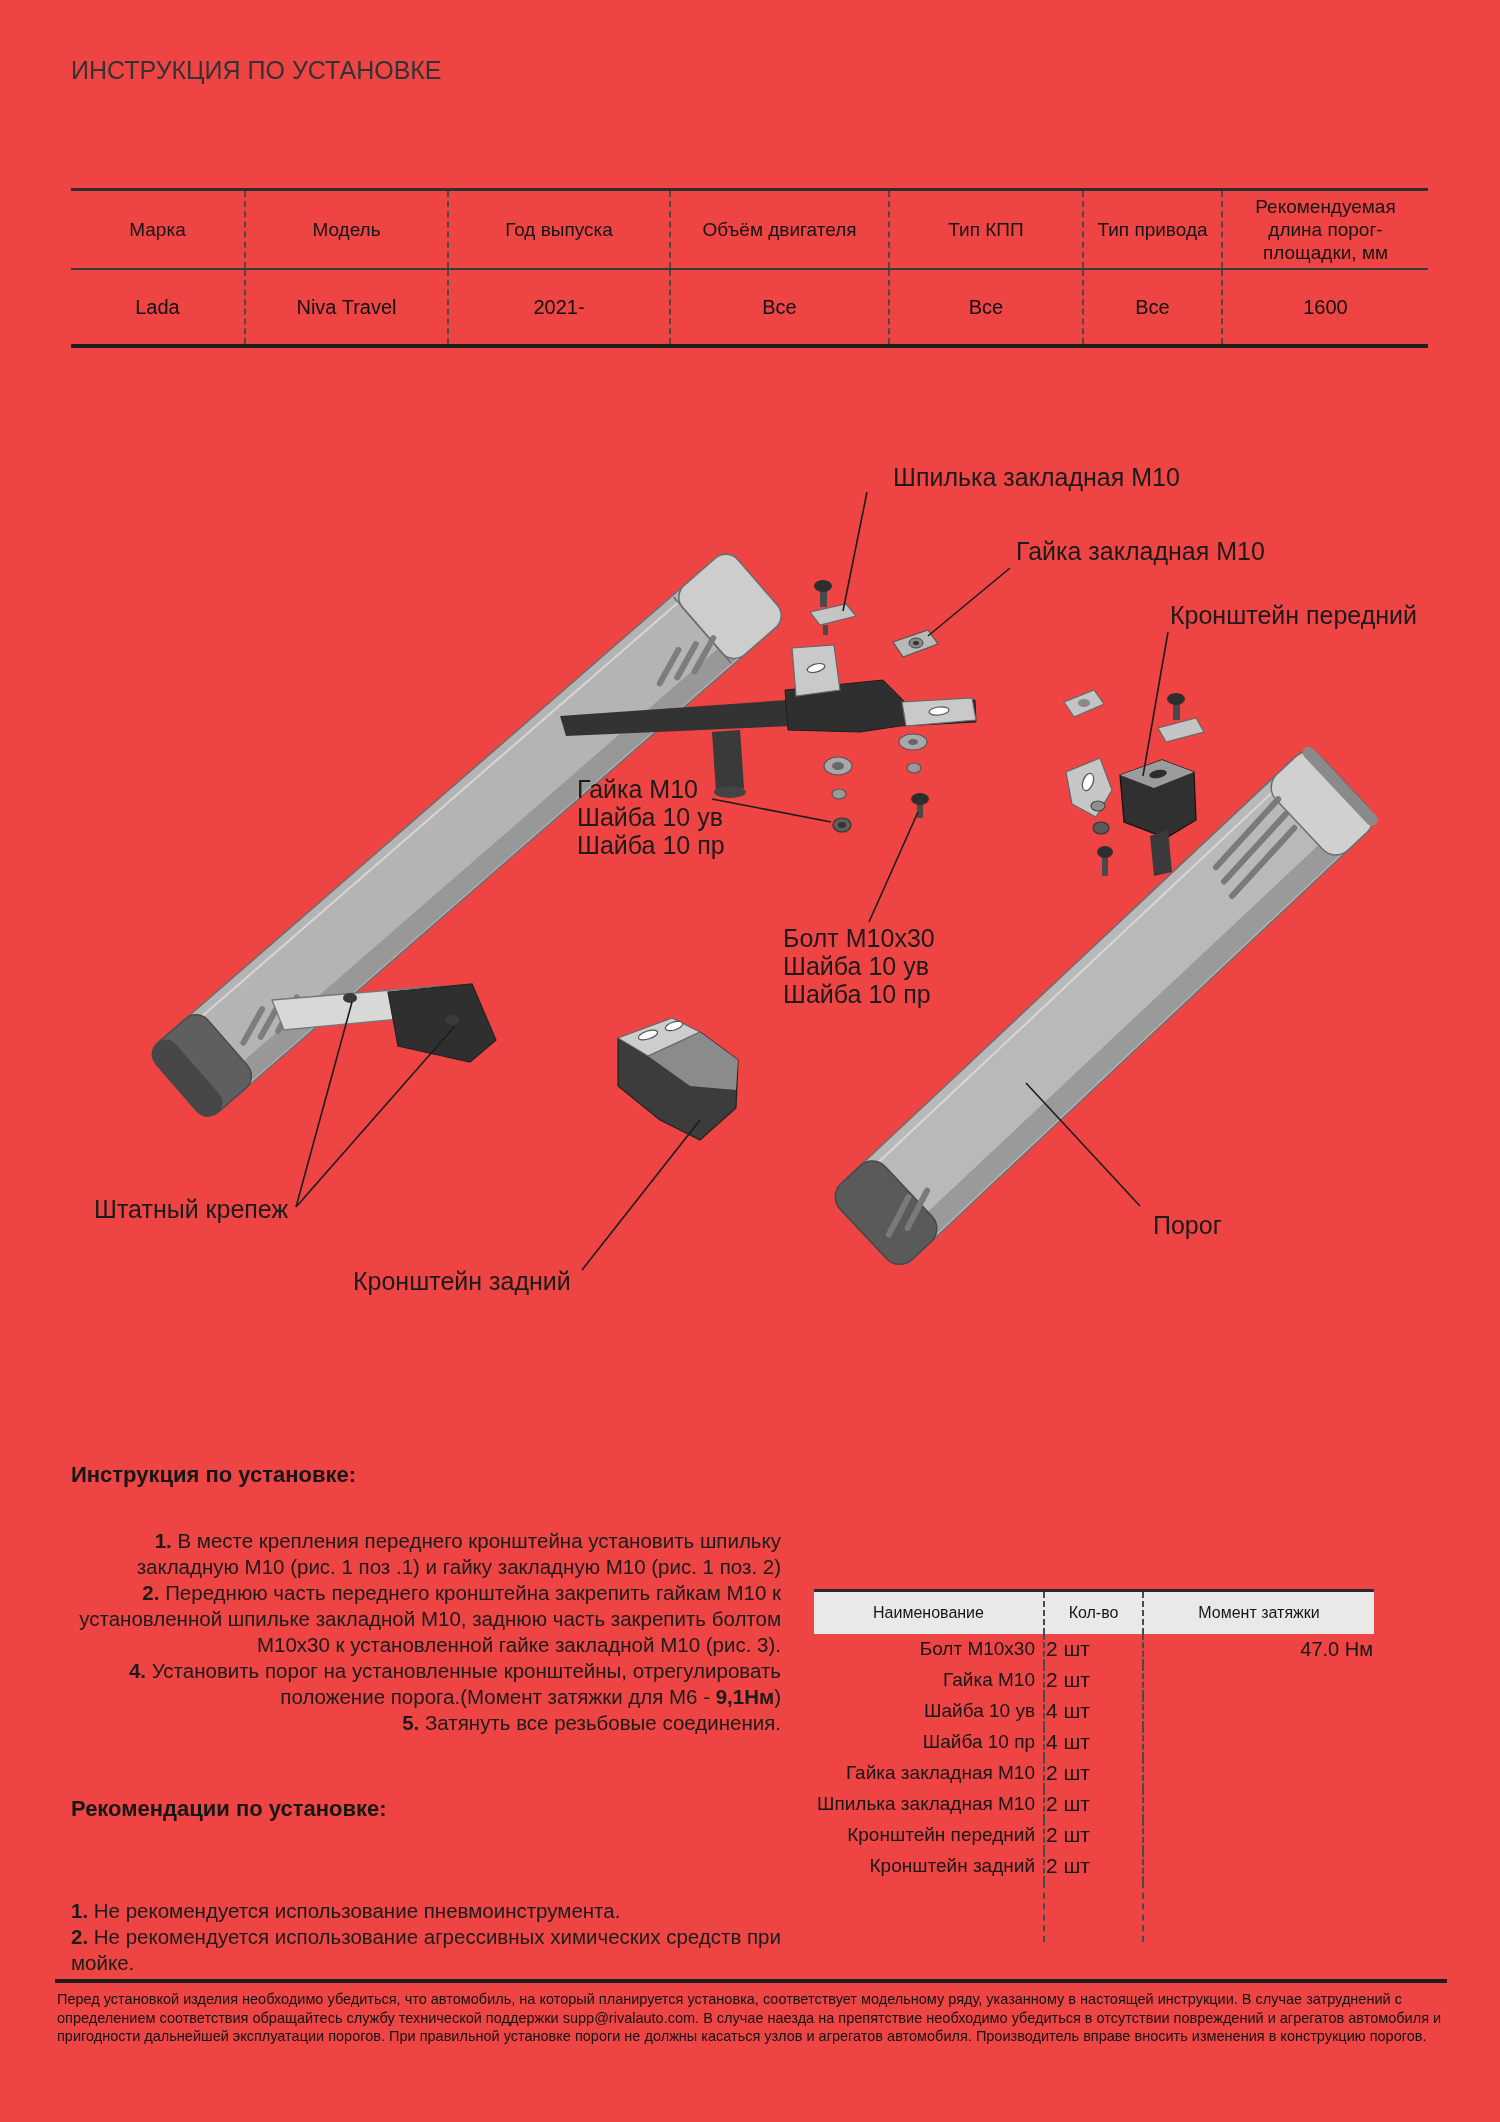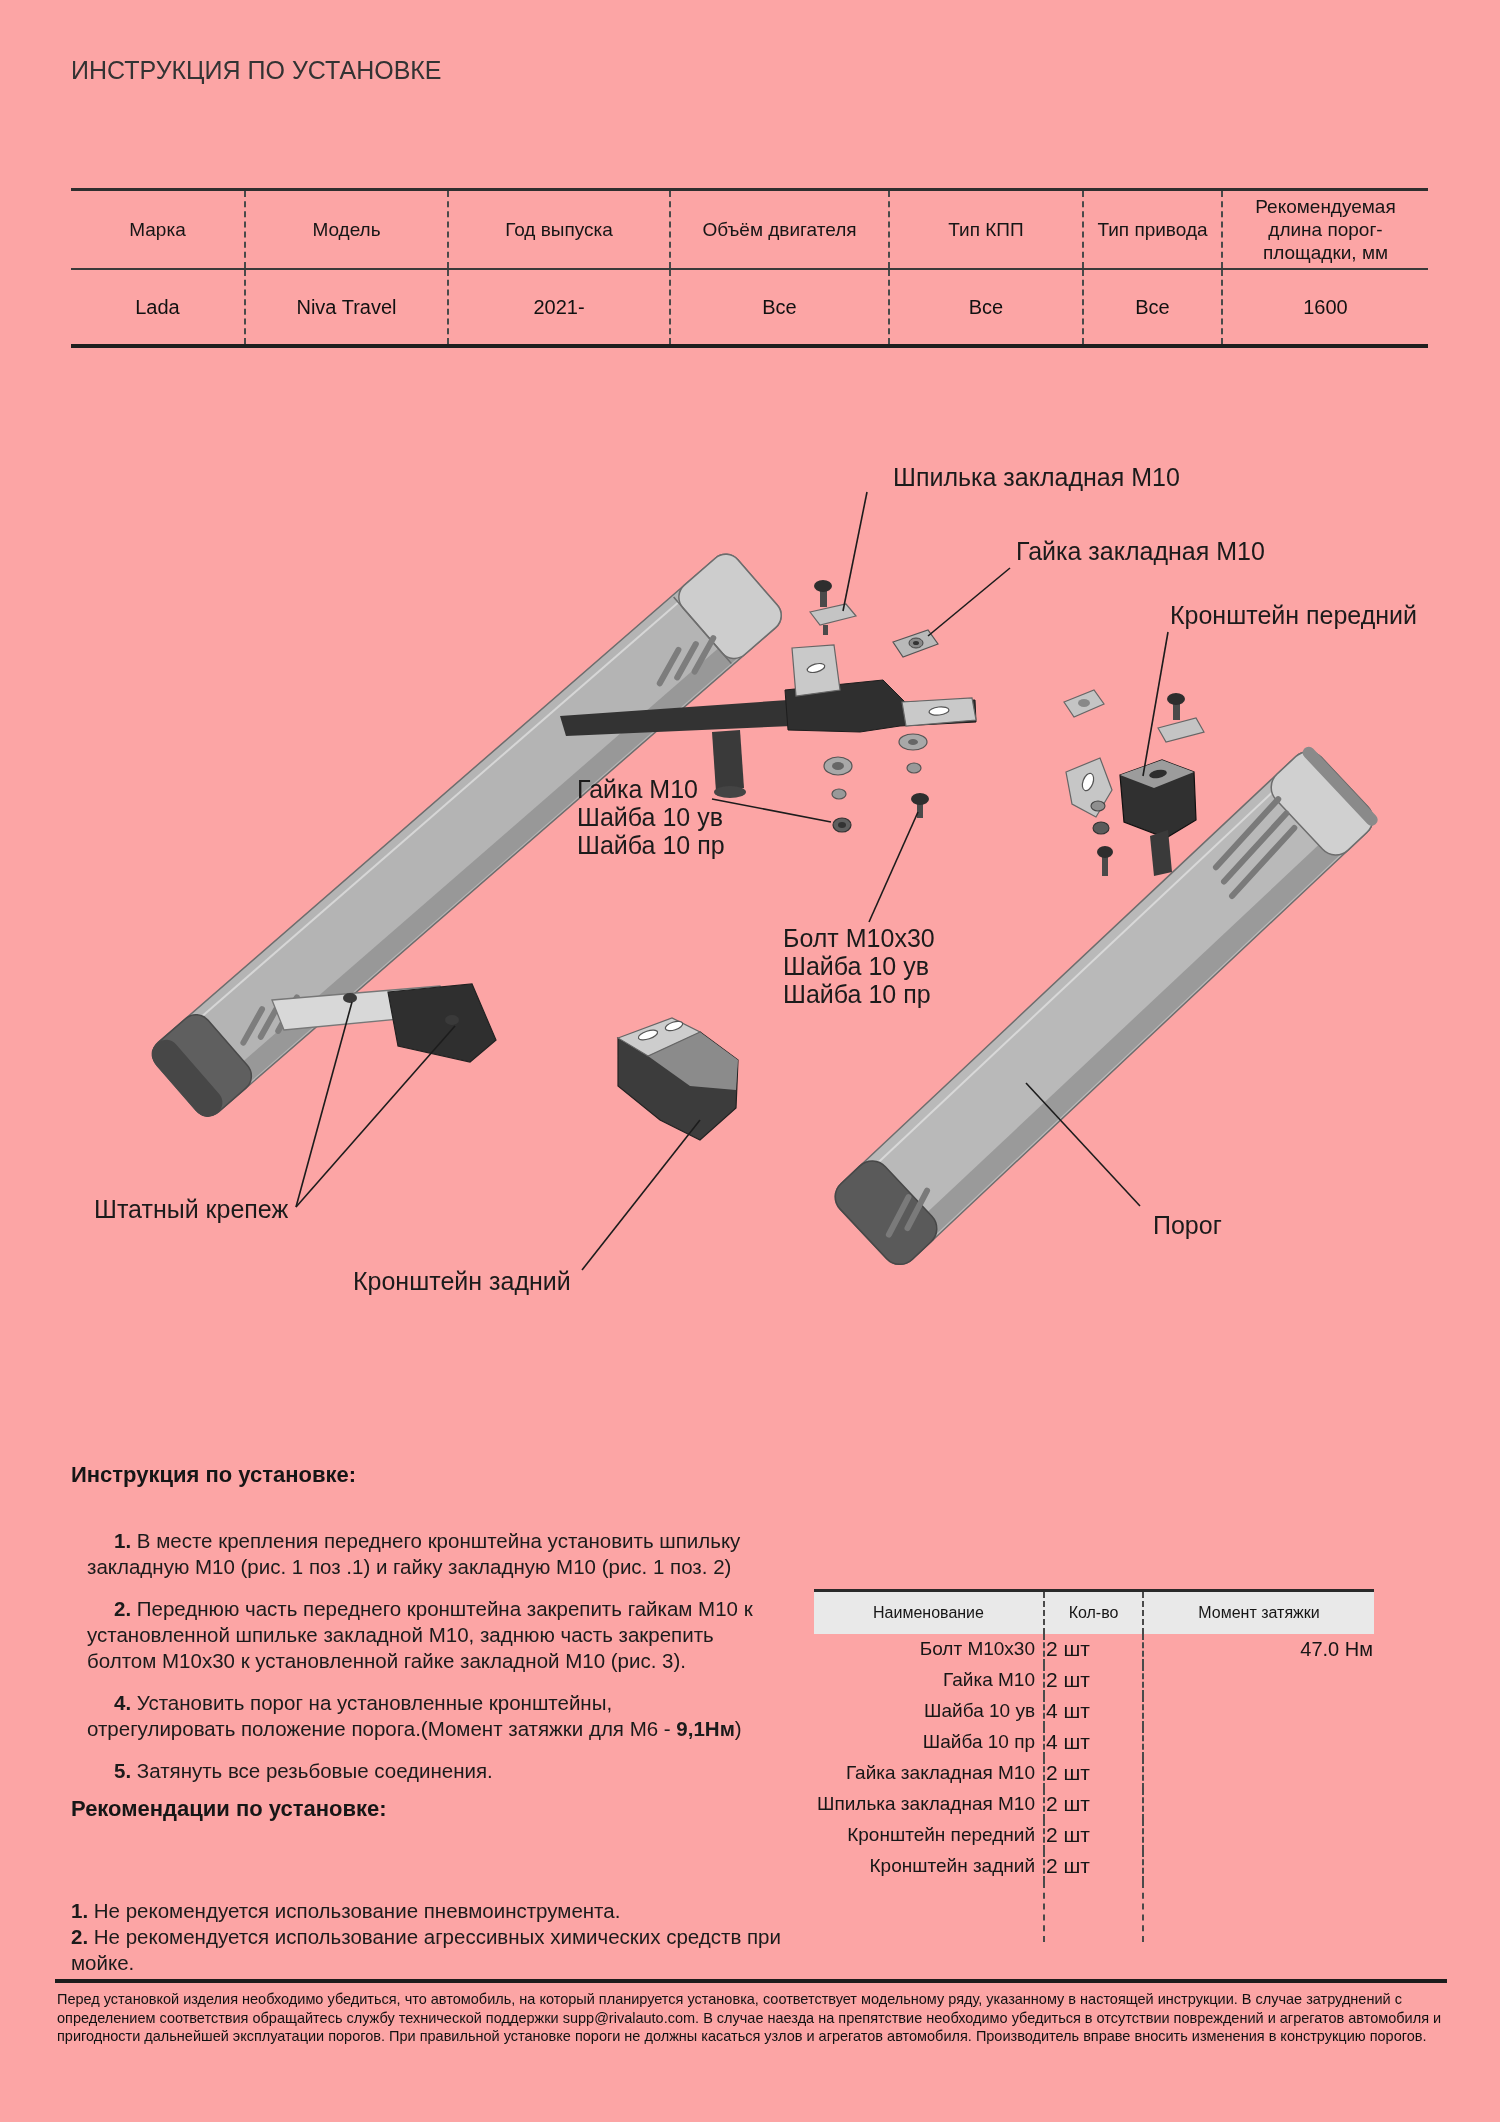--- a/index.html
+++ b/index.html
@@ -1,18 +1,18 @@
 <!DOCTYPE html>
 <html><head>
 <meta charset="utf-8">
 <style>
   html,body { margin:0; padding:0; background:#888; }
   .page {
     position:relative; width:1500px; height:2122px; margin:0 auto;
-    background:#fca5a5; font-family:"Liberation Sans", sans-serif; color:#1b1b1b;
+    background:#ef4444; font-family:"Liberation Sans", sans-serif; color:#1b1b1b;
     overflow:hidden;
   }
   
   .doc-header { position:absolute; left:71px; top:56px; }
   .doc-title { font-size:25px; color:#333; }
   .doc-subtitle { font-size:26px; font-weight:bold; margin-top:8px; color:#222; }
 
   
   .vtable-wrap { position:absolute; left:71px; top:188px; width:1357px; }
   table.vtable { border-collapse:collapse; table-layout:fixed; width:100%;
@@ -25,21 +25,21 @@
   
   .diagram { position:absolute; left:0; top:0; width:1500px; height:1340px; }
   .dlabel { font-size:25px; fill:#1b1b1b; }
   .leader { stroke:#1c1c1c; stroke-width:1.6; fill:none; }
 
   
   .instructions { position:absolute; left:71px; top:1462px; width:710px;
     font-size:20.5px; line-height:26px; }
   .section-title { font-weight:bold; font-size:22px; color:#161616; }
   .steps { margin-top:40px; }
-  .steps p.step { margin:16px; text-indent:27px; }
+  .steps p.step { margin:0; text-indent:27px;text-align:right; }
   .recommendations { position:absolute; left:71px; top:1796px; width:710px;
     font-size:20.5px; line-height:26px; }
   .rec-items { margin-top:76px; }
   .rec-items p { margin:0; }
 
   
   .parts { position:absolute; left:814px; top:1561px; width:562px; }
   table.ptable { margin-top:28px; border-collapse:collapse; table-layout:fixed; width:560px;
     border-top:3px solid #2a2a2a; }
   .ptable thead tr { background:#e9e9e9; height:43px; }

